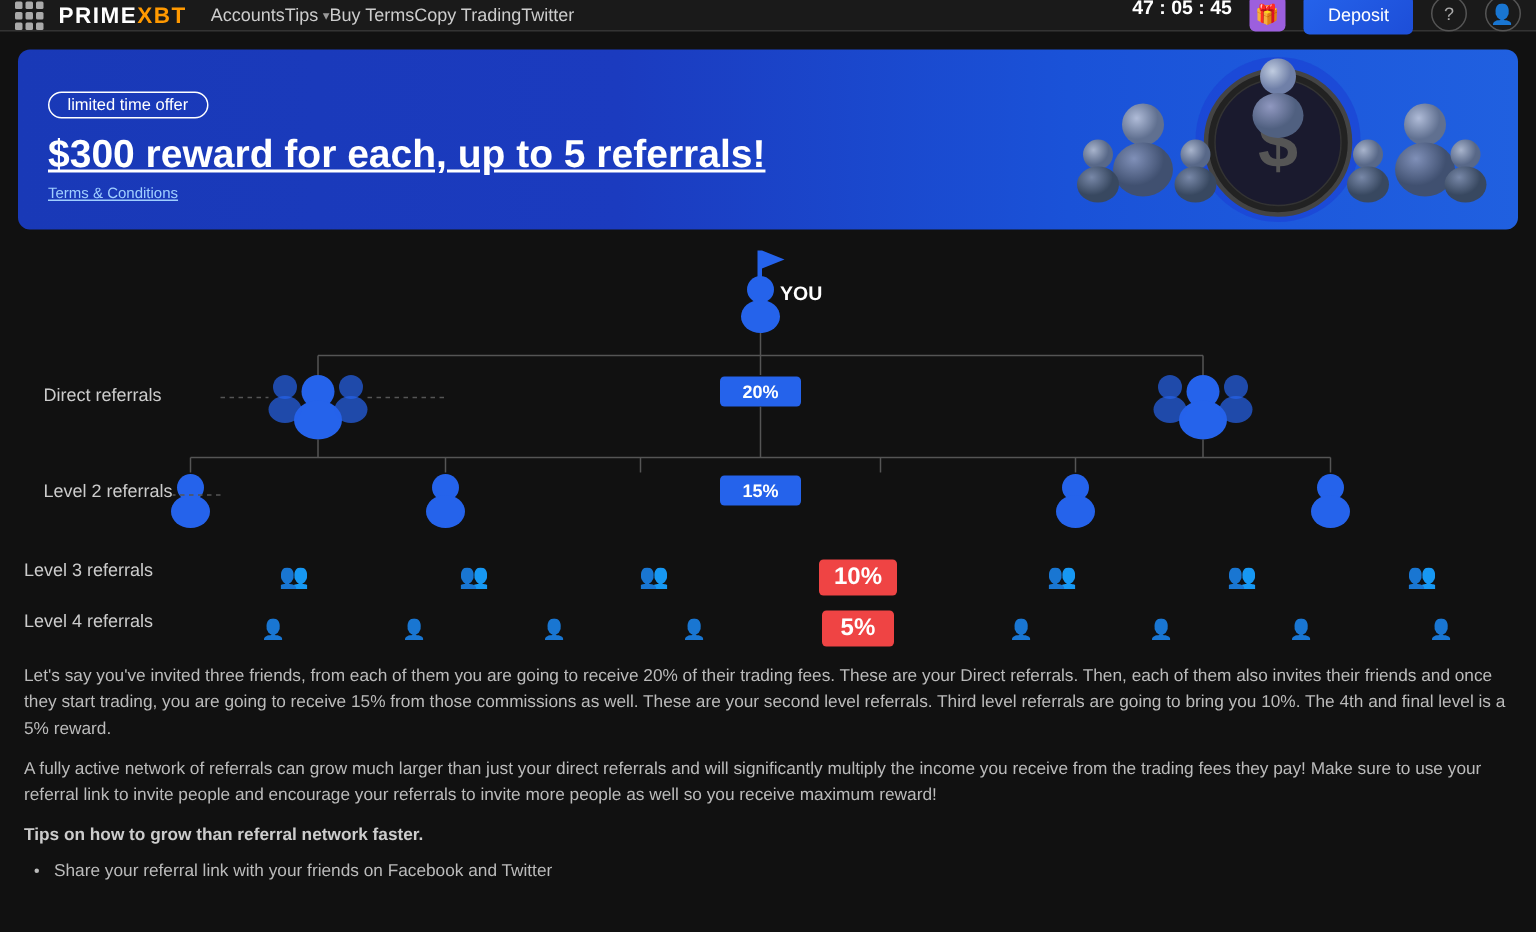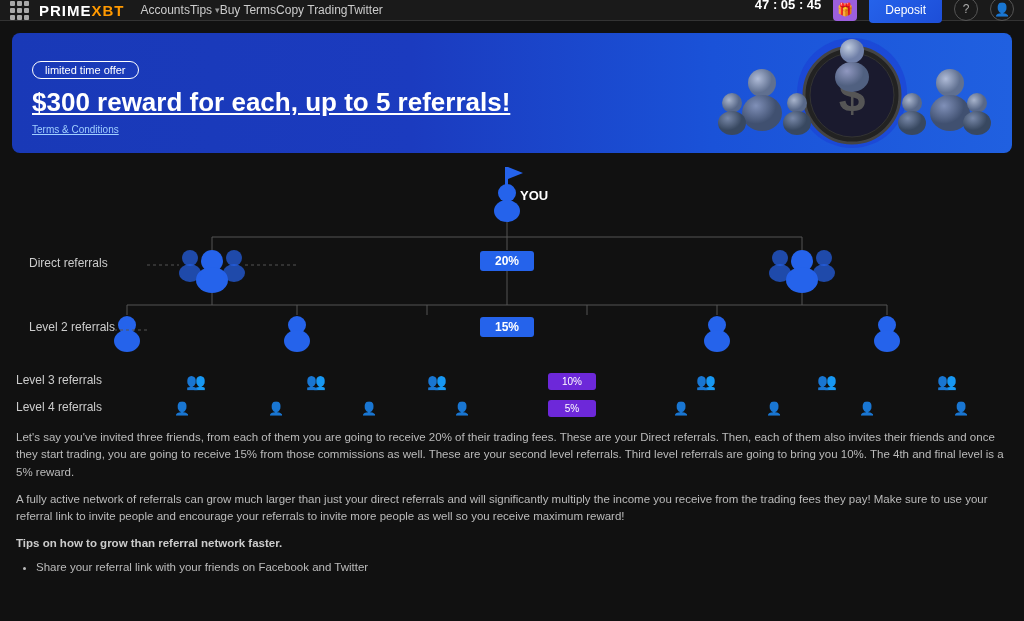--- a/index.html
+++ b/index.html
@@ -169,24 +169,24 @@
       flex-shrink: 0;
     }
     .level-nodes {
       display: flex;
       flex: 1;
       justify-content: space-around;
       align-items: center;
       position: relative;
     }
     .level-pct {
-      background: #6d28d9;
-      color: #fff;
-      font-size: 10px;
-      font-weight: normal;
+      background: #ef4444;
+      color: #fff;
+      font-size: 16px;
+      font-weight: bold;
       padding: 3px 10px;
       border-radius: 3px;
       min-width: 48px;
       text-align: center;
     }
     .ref-icon-sm {
       font-size: 16px;
       color: #2563eb;
       line-height: 1;
       display: inline-block;

